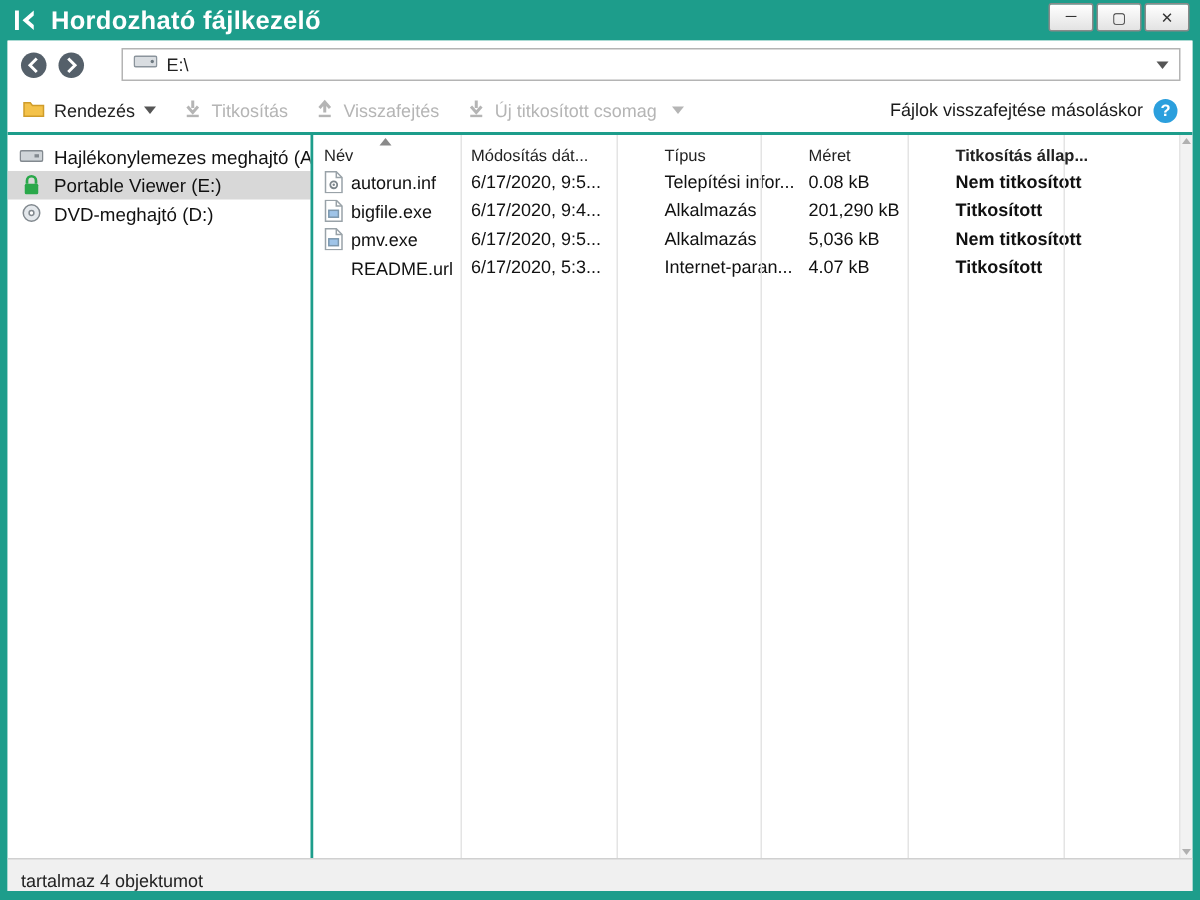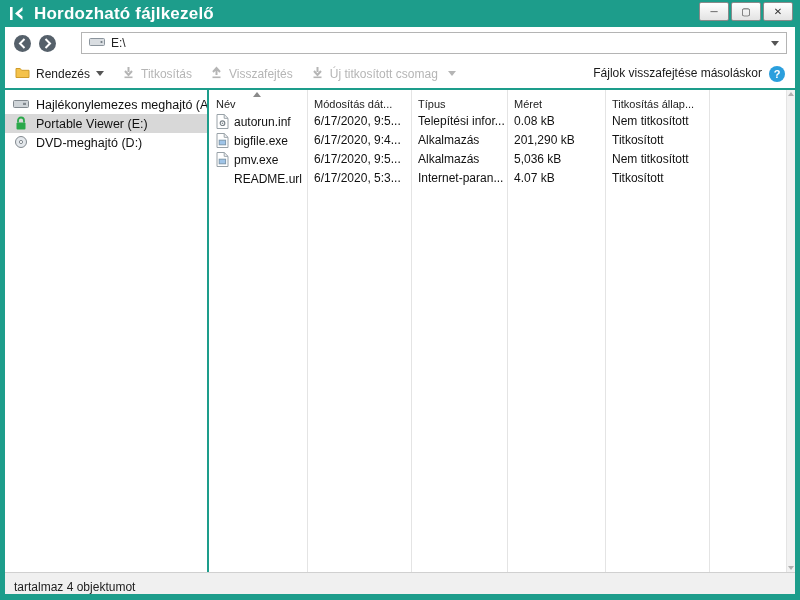--- a/index.html
+++ b/index.html
@@ -44,23 +44,23 @@
   .vdivider { width:2px; background:#1d9d8b; flex:0 0 auto; }
 
   
   .list { flex:1; position:relative; background:#fff; overflow:hidden; }
   .vline { position:absolute; top:0; bottom:0; width:0; border-left:1px solid #e4e4e4; }
   .list-header { display:flex; height:24px; align-items:flex-end; position:relative; }
   .hcell { font-size:11px; color:#222; padding:0 0 4px 7px; cursor:pointer; white-space:nowrap; overflow:hidden; }
   .sort-arrow { position:absolute; top:2px; left:44px; width:0; height:0; border-left:4px solid transparent; border-right:4px solid transparent; border-bottom:5px solid #8a8a8a; }
   .c-name   { width:98px;  flex:0 0 auto; }
   .c-date   { width:104px; flex:0 0 auto; }
-  .c-type   { width:96px;  flex:0 0 auto; }
+  .c-type   { width:96px;  flex:0 0 auto;margin-left:25px; }
   .c-size   { width:98px;  flex:0 0 auto; }
-  .c-status { width:104px; flex:0 0 auto; }
+  .c-status { width:104px; flex:0 0 auto;font-weight:bold; }
   .row { display:flex; height:19px; align-items:flex-start; cursor:pointer; }
   .cell { font-size:12px; color:#111; padding-left:7px; white-space:nowrap; overflow:hidden; display:flex; align-items:center; gap:5px; }
   .ficon { width:13px; height:15px; flex:0 0 auto; display:inline-block; }
 
   
   .scrollbar { width:9px; flex:0 0 auto; background:#f2f2f2; border-left:1px solid #e4e4e4; display:flex; flex-direction:column; justify-content:space-between; align-items:center; padding:2px 0; }
   .sb-arrow { width:0; height:0; border-left:3px solid transparent; border-right:3px solid transparent; }
   .sb-up { border-bottom:4px solid #b0b0b0; }
   .sb-down { border-top:4px solid #b0b0b0; }
 

